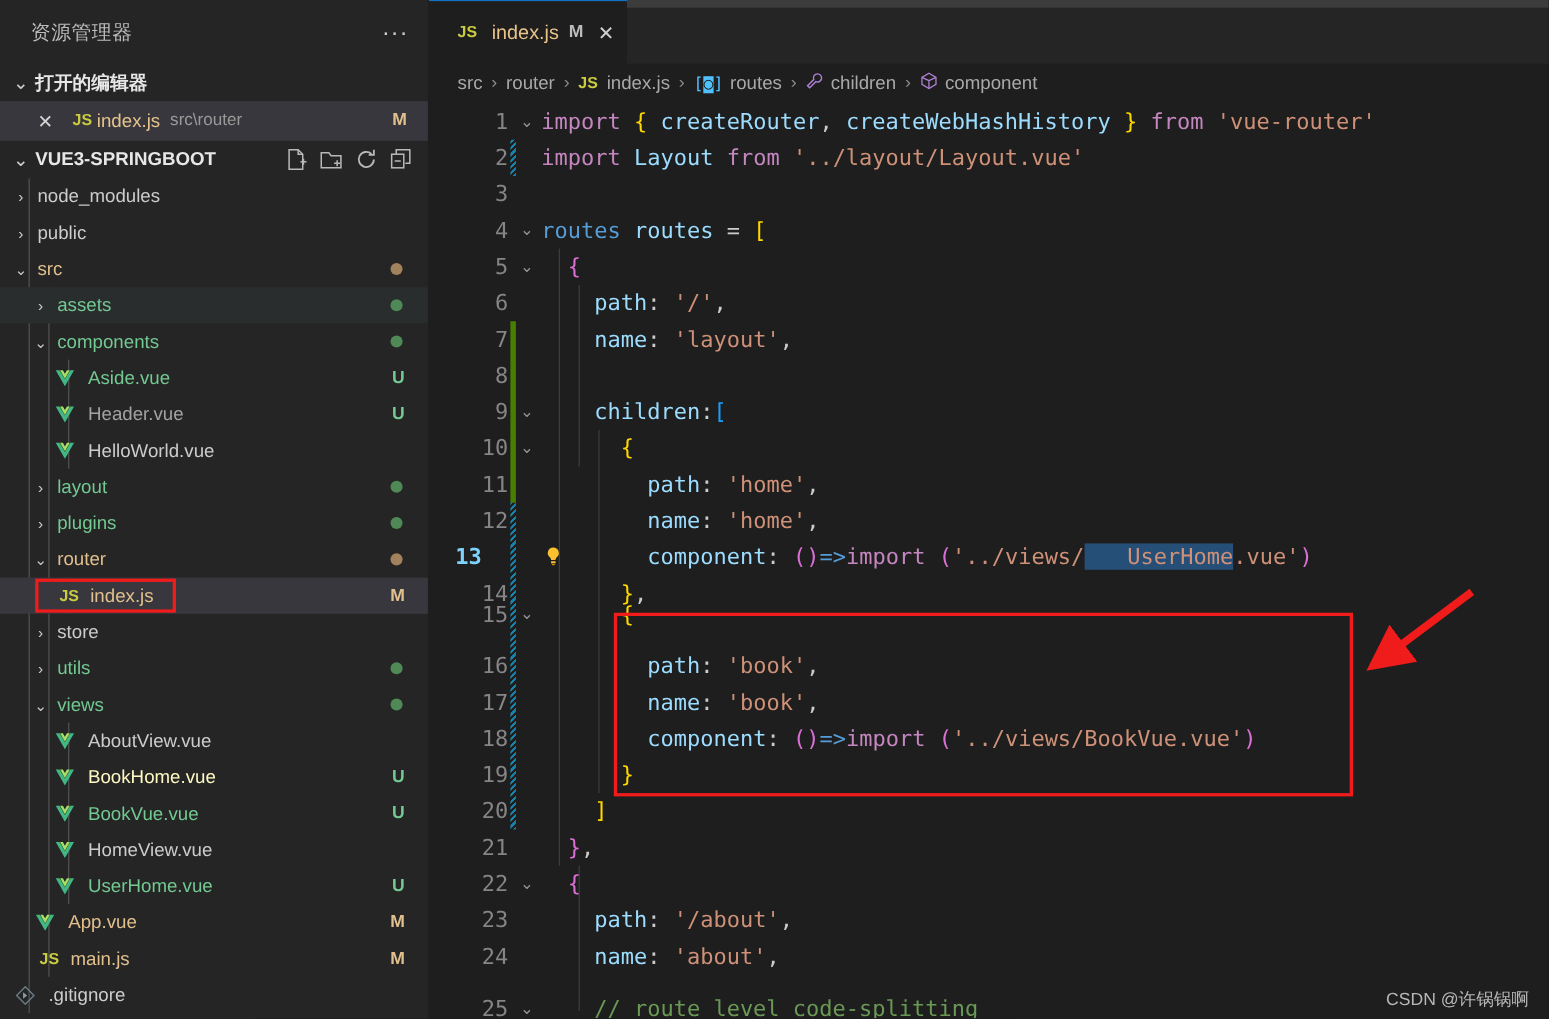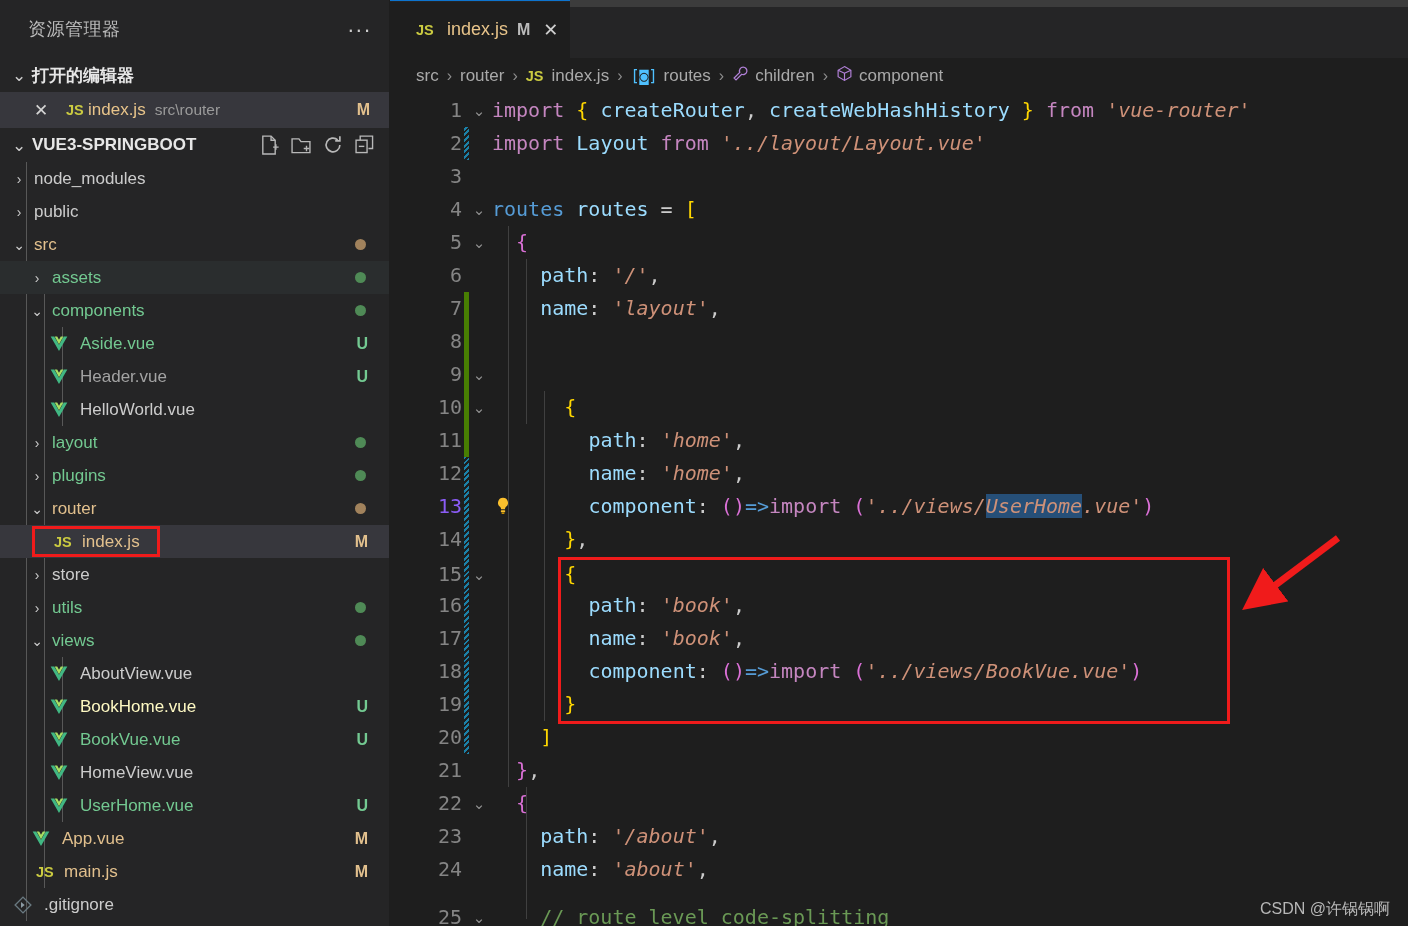--- a/index.html
+++ b/index.html
@@ -208,21 +208,21 @@
     white-space: pre;
   }
   .lnum {
     position: absolute;
     left: 0;
     width: 72px;
     text-align: right;
     color: #858585;
     font-size: 20px;
   }
-  .lnum.cur { color: #8b5cf6; font-weight: normal; }
+  .lnum.cur { color: #7dd3fc; font-weight: bold; text-align: center; }
   .fold {
     position: absolute;
     left: 78px;
     width: 22px;
     text-align: center;
     color: #919191;
     font-size: 15px;
     font-family: "Liberation Sans", sans-serif;
     cursor: pointer;
   }
@@ -245,27 +245,27 @@
   .indent-guide {
     position: absolute;
     width: 1px;
     background: #404040;
   }
 
   
   .t-kw   { color: #c586c0; }
   .t-kw2  { color: #569cd6; }
   .t-var  { color: #9cdcfe; }
-  .t-str  { color: #ce9178; font-style: italic; }
+  .t-str  { color: #ce9178; }
   .t-punct{ color: #cccccc; }
   .t-br-y { color: #ffd700; }
   .t-br-p { color: #da70d6; }
   .t-br-b { color: #179fff; }
   .t-cmt  { color: #6a9955; }
-  .sel-word { background: #264f78; }
+  .sel-word { background: #264f78; padding-left: 39px; }
 
   .bulb {
     position: absolute;
     left: 103px;
     width: 20px; height: 20px;
     cursor: pointer;
   }
 
   
   .ann-box {
@@ -569,32 +569,32 @@
         <div class="gutter-mark gm-add" style="top: 198px; height: 165px;"></div>
         <div class="gutter-mark gm-mod" style="top: 363px; height: 297px;"></div>
         <div class="line" style="top: 0px;"><span class="lnum">1</span><span class="fold">⌄</span><span class="code"><span class="t-kw">import</span><span class="t-punct"> </span><span class="t-br-y">{</span><span class="t-punct"> </span><span class="t-var">createRouter</span><span class="t-punct">,</span><span class="t-punct"> </span><span class="t-var">createWebHashHistory</span><span class="t-punct"> </span><span class="t-br-y">}</span><span class="t-punct"> </span><span class="t-kw">from</span><span class="t-punct"> </span><span class="t-str">'vue-router'</span></span></div>
         <div class="line" style="top: 33px;"><span class="lnum">2</span><span class="code"><span class="t-kw">import</span><span class="t-punct"> </span><span class="t-var">Layout</span><span class="t-punct"> </span><span class="t-kw">from</span><span class="t-punct"> </span><span class="t-str">'../layout/Layout.vue'</span></span></div>
         <div class="line" style="top: 66px;"><span class="lnum">3</span><span class="code"></span></div>
         <div class="line" style="top: 99px;"><span class="lnum">4</span><span class="fold">⌄</span><span class="code"><span class="t-kw2">routes</span><span class="t-punct"> </span><span class="t-var">routes</span><span class="t-punct"> </span><span class="t-punct">=</span><span class="t-punct"> </span><span class="t-br-y">[</span></span></div>
         <div class="line" style="top: 132px;"><span class="lnum">5</span><span class="fold">⌄</span><span class="code"><span class="t-punct"> </span><span class="t-punct"> </span><span class="t-br-p">{</span></span></div>
         <div class="line" style="top: 165px;"><span class="lnum">6</span><span class="code"><span class="t-punct"> </span><span class="t-punct"> </span><span class="t-punct"> </span><span class="t-punct"> </span><span class="t-var">path</span><span class="t-punct">:</span><span class="t-punct"> </span><span class="t-str">'/'</span><span class="t-punct">,</span></span></div>
         <div class="line" style="top: 198px;"><span class="lnum">7</span><span class="code"><span class="t-punct"> </span><span class="t-punct"> </span><span class="t-punct"> </span><span class="t-punct"> </span><span class="t-var">name</span><span class="t-punct">:</span><span class="t-punct"> </span><span class="t-str">'layout'</span><span class="t-punct">,</span></span></div>
         <div class="line" style="top: 231px;"><span class="lnum">8</span></div>
-        <div class="line" style="top: 264px;"><span class="lnum">9</span><span class="fold">⌄</span></div>
+        <div class="line" style="top: 264px;"><span class="lnum">9</span><span class="fold">⌄</span><span class="code"><span class="t-punct"> </span><span class="t-punct"> </span><span class="t-punct"> </span><span class="t-punct"> </span><span class="t-var">children</span><span class="t-punct">:</span><span class="t-br-b">[</span></span></div>
         <div class="line" style="top: 297px;"><span class="lnum">10</span><span class="fold">⌄</span><span class="code"><span class="t-punct"> </span><span class="t-punct"> </span><span class="t-punct"> </span><span class="t-punct"> </span><span class="t-punct"> </span><span class="t-punct"> </span><span class="t-br-y">{</span></span></div>
         <div class="line" style="top: 330px;"><span class="lnum">11</span><span class="code"><span class="t-punct"> </span><span class="t-punct"> </span><span class="t-punct"> </span><span class="t-punct"> </span><span class="t-punct"> </span><span class="t-punct"> </span><span class="t-punct"> </span><span class="t-punct"> </span><span class="t-var">path</span><span class="t-punct">:</span><span class="t-punct"> </span><span class="t-str">'home'</span><span class="t-punct">,</span></span></div>
         <div class="line" style="top: 363px;"><span class="lnum">12</span><span class="code"><span class="t-punct"> </span><span class="t-punct"> </span><span class="t-punct"> </span><span class="t-punct"> </span><span class="t-punct"> </span><span class="t-punct"> </span><span class="t-punct"> </span><span class="t-punct"> </span><span class="t-var">name</span><span class="t-punct">:</span><span class="t-punct"> </span><span class="t-str">'home'</span><span class="t-punct">,</span></span></div>
         <div class="line" style="top: 396px;"><span class="lnum cur">13</span><span class="code"><span class="t-punct"> </span><span class="t-punct"> </span><span class="t-punct"> </span><span class="t-punct"> </span><span class="t-punct"> </span><span class="t-punct"> </span><span class="t-punct"> </span><span class="t-punct"> </span><span class="t-var">component</span><span class="t-punct">:</span><span class="t-punct"> </span><span class="t-br-p">(</span><span class="t-br-p">)</span><span class="t-kw2">=&gt;</span><span class="t-kw">import</span><span class="t-punct"> </span><span class="t-br-p">(</span><span class="t-str">'../views/</span><span class="t-str sel-word">UserHome</span><span class="t-str">.vue'</span><span class="t-br-p">)</span></span></div>
         <div class="bulb" style="top: 402px;"><svg width="20" height="20" viewBox="0 0 16 16">
             <path d="M8 1.4a4 4 0 0 0-2.4 7.2c.5.4.8 1 .8 1.6v.3h3.2v-.3c0-.6.3-1.2.8-1.6A4 4 0 0 0 8 1.4z" fill="#fbc02d"></path>
             <rect x="6.3" y="11.4" width="3.4" height="1.5" rx=".4" fill="#fbc02d"></rect>
             <rect x="6.9" y="13.2" width="2.2" height="1.1" rx=".4" fill="#c79100"></rect>
           </svg></div>
         <div class="line" style="top: 429px;"><span class="lnum">14</span><span class="code"><span class="t-punct"> </span><span class="t-punct"> </span><span class="t-punct"> </span><span class="t-punct"> </span><span class="t-punct"> </span><span class="t-punct"> </span><span class="t-br-y">}</span><span class="t-punct">,</span></span></div>
-        <div class="line" style="top: 464px;"><span class="lnum">15</span><span class="fold">⌄</span><span class="code"><span class="t-punct"> </span><span class="t-punct"> </span><span class="t-punct"> </span><span class="t-punct"> </span><span class="t-punct"> </span><span class="t-punct"> </span><span class="t-br-y">{</span></span></div>
+        <div class="line" style="top: 448px;"><span class="lnum">15</span><span class="fold">⌄</span><span class="code"><span class="t-punct"> </span><span class="t-punct"> </span><span class="t-punct"> </span><span class="t-punct"> </span><span class="t-punct"> </span><span class="t-punct"> </span><span class="t-br-y">{</span></span></div>
         <div class="line" style="top: 495px;"><span class="lnum">16</span><span class="code"><span class="t-punct"> </span><span class="t-punct"> </span><span class="t-punct"> </span><span class="t-punct"> </span><span class="t-punct"> </span><span class="t-punct"> </span><span class="t-punct"> </span><span class="t-punct"> </span><span class="t-var">path</span><span class="t-punct">:</span><span class="t-punct"> </span><span class="t-str">'book'</span><span class="t-punct">,</span></span></div>
         <div class="line" style="top: 528px;"><span class="lnum">17</span><span class="code"><span class="t-punct"> </span><span class="t-punct"> </span><span class="t-punct"> </span><span class="t-punct"> </span><span class="t-punct"> </span><span class="t-punct"> </span><span class="t-punct"> </span><span class="t-punct"> </span><span class="t-var">name</span><span class="t-punct">:</span><span class="t-punct"> </span><span class="t-str">'book'</span><span class="t-punct">,</span></span></div>
         <div class="line" style="top: 561px;"><span class="lnum">18</span><span class="code"><span class="t-punct"> </span><span class="t-punct"> </span><span class="t-punct"> </span><span class="t-punct"> </span><span class="t-punct"> </span><span class="t-punct"> </span><span class="t-punct"> </span><span class="t-punct"> </span><span class="t-var">component</span><span class="t-punct">:</span><span class="t-punct"> </span><span class="t-br-p">(</span><span class="t-br-p">)</span><span class="t-kw2">=&gt;</span><span class="t-kw">import</span><span class="t-punct"> </span><span class="t-br-p">(</span><span class="t-str">'../views/BookVue.vue'</span><span class="t-br-p">)</span></span></div>
         <div class="line" style="top: 594px;"><span class="lnum">19</span><span class="code"><span class="t-punct"> </span><span class="t-punct"> </span><span class="t-punct"> </span><span class="t-punct"> </span><span class="t-punct"> </span><span class="t-punct"> </span><span class="t-br-y">}</span></span></div>
         <div class="line" style="top: 627px;"><span class="lnum">20</span><span class="code"><span class="t-punct"> </span><span class="t-punct"> </span><span class="t-punct"> </span><span class="t-punct"> </span><span class="t-br-y">]</span></span></div>
         <div class="line" style="top: 660px;"><span class="lnum">21</span><span class="code"><span class="t-punct"> </span><span class="t-punct"> </span><span class="t-br-p">}</span><span class="t-punct">,</span></span></div>
         <div class="line" style="top: 693px;"><span class="lnum">22</span><span class="fold">⌄</span><span class="code"><span class="t-punct"> </span><span class="t-punct"> </span><span class="t-br-p">{</span></span></div>
         <div class="line" style="top: 726px;"><span class="lnum">23</span><span class="code"><span class="t-punct"> </span><span class="t-punct"> </span><span class="t-punct"> </span><span class="t-punct"> </span><span class="t-var">path</span><span class="t-punct">:</span><span class="t-punct"> </span><span class="t-str">'/about'</span><span class="t-punct">,</span></span></div>
         <div class="line" style="top: 759px;"><span class="lnum">24</span><span class="code"><span class="t-punct"> </span><span class="t-punct"> </span><span class="t-punct"> </span><span class="t-punct"> </span><span class="t-var">name</span><span class="t-punct">:</span><span class="t-punct"> </span><span class="t-str">'about'</span><span class="t-punct">,</span></span></div>
         <div class="line" style="top: 807px;"><span class="lnum">25</span><span class="fold">⌄</span><span class="code"><span class="t-cmt">    // route level code-splitting</span></span></div>

